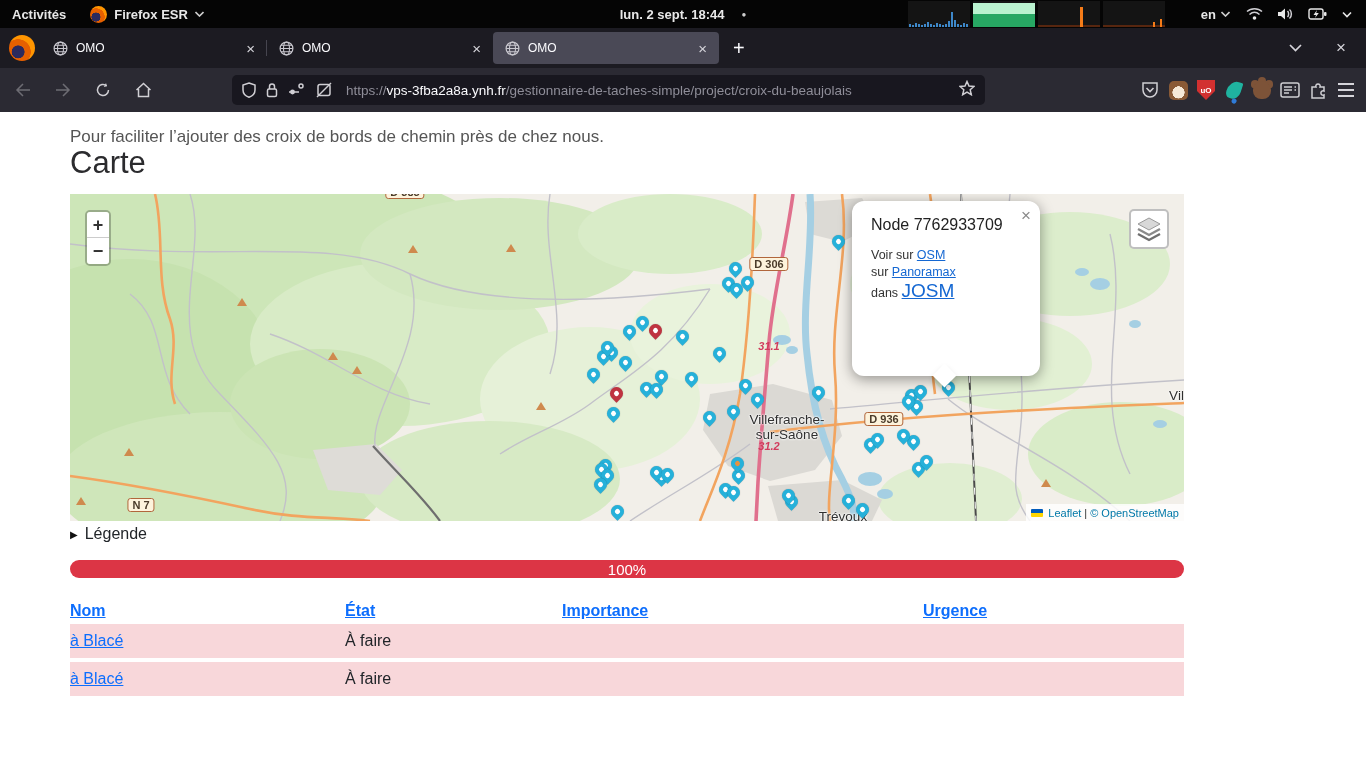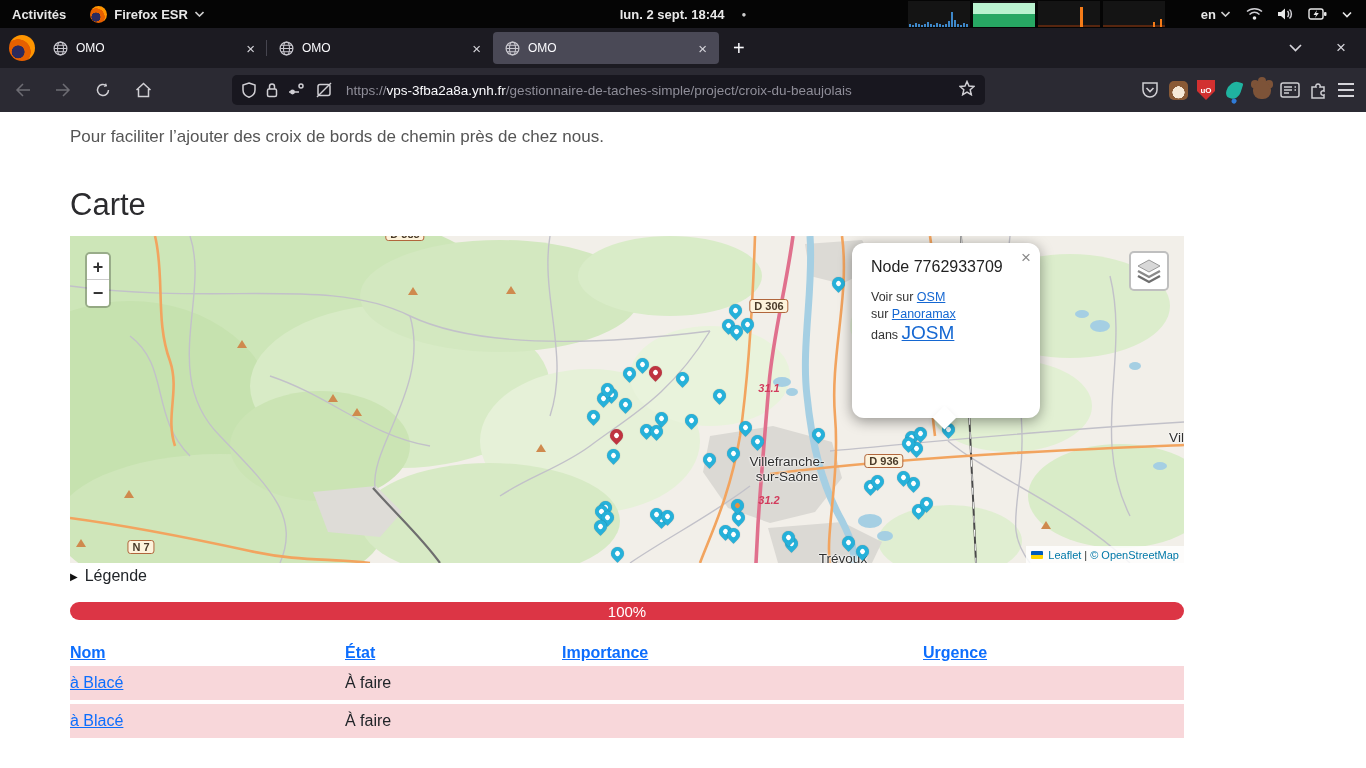--- a/index.html
+++ b/index.html
@@ -67,21 +67,21 @@
   .ext-paw { width:18px; height:18px; border-radius:50% 50% 45% 45%; background:#7d5338;
              box-shadow:-7px -6px 0 -5px #7d5338, 7px -6px 0 -5px #7d5338, 0 -9px 0 -5px #7d5338; }
   .hamburger { display:flex; flex-direction:column; gap:4px; }
   .hamburger i { display:block; width:16px; height:1.8px; background:#d5d4da; }
 
   
   .content { position:absolute; left:0; top:112px; width:1366px; height:656px; background:#fff;
              padding:15px 70px 0; color:#212529; }
   .intro { font-size:17px; line-height:19px; color:#555; }
   h1.sec { font-size:31px; line-height:34px; font-weight:500; color:#2b2b2e; }
-  .h-carte { margin-top:42px; }
+  .h-carte { }
   .h-taches { margin-top:19px; }
 
   
   .map { position:relative; width:1114px; height:327px; margin-top:14px; background:#e9efdb; overflow:hidden; }
   .map svg.bg { position:absolute; left:0; top:0; }
   .mk { position:absolute; width:13px; height:13px; border-radius:50% 50% 50% 0;
         transform:rotate(-45deg); z-index:400; box-shadow:0 0 1px rgba(0,0,0,.35); }
   .mk::after { content:""; position:absolute; left:4px; top:4px; width:5px; height:5px; border-radius:50%; background:#fff; }
   .mk.teal { background:#26b1da; }
   .mk.red { background:#bf3340; }
@@ -484,21 +484,21 @@
           <div class="mk teal orange" style="left: 660.5px; top: 263px;"></div>
           <div class="mk red" style="left: 578.5px; top: 130px;"></div>
           <div class="mk red" style="left: 539.5px; top: 193px;"></div>
         </div>
       <div id="label-layer">
           <div class="roadref" style="left: 335px; top: -2px;">D 385</div>
           <div class="roadref" style="left: 699px; top: 70px;">D 306</div>
           <div class="roadref" style="left: 814px; top: 225px;">D 936</div>
           <div class="roadref" style="left: 71px; top: 311px;">N 7</div>
           <div class="exitref" style="left: 699px; top: 152px;">31.1</div>
-          <div class="exitref" style="left: 699px; top: 264px; font-style: italic;">31.2</div>
+          <div class="exitref" style="left: 699px; top: 252px; font-style: italic;">31.2</div>
           <div class="place" style="left: 717px; top: 233px;">Villefranche-<br>sur-Saône</div>
           <div class="place" style="left: 773px; top: 322px;">Trévoux</div>
           <div class="place" style="left: 1108px; top: 201px;">Vill</div>
         </div>
 
       <div class="zoomctl">
         <button class="zbtn">+</button>
         <button class="zbtn">−</button>
       </div>
 

